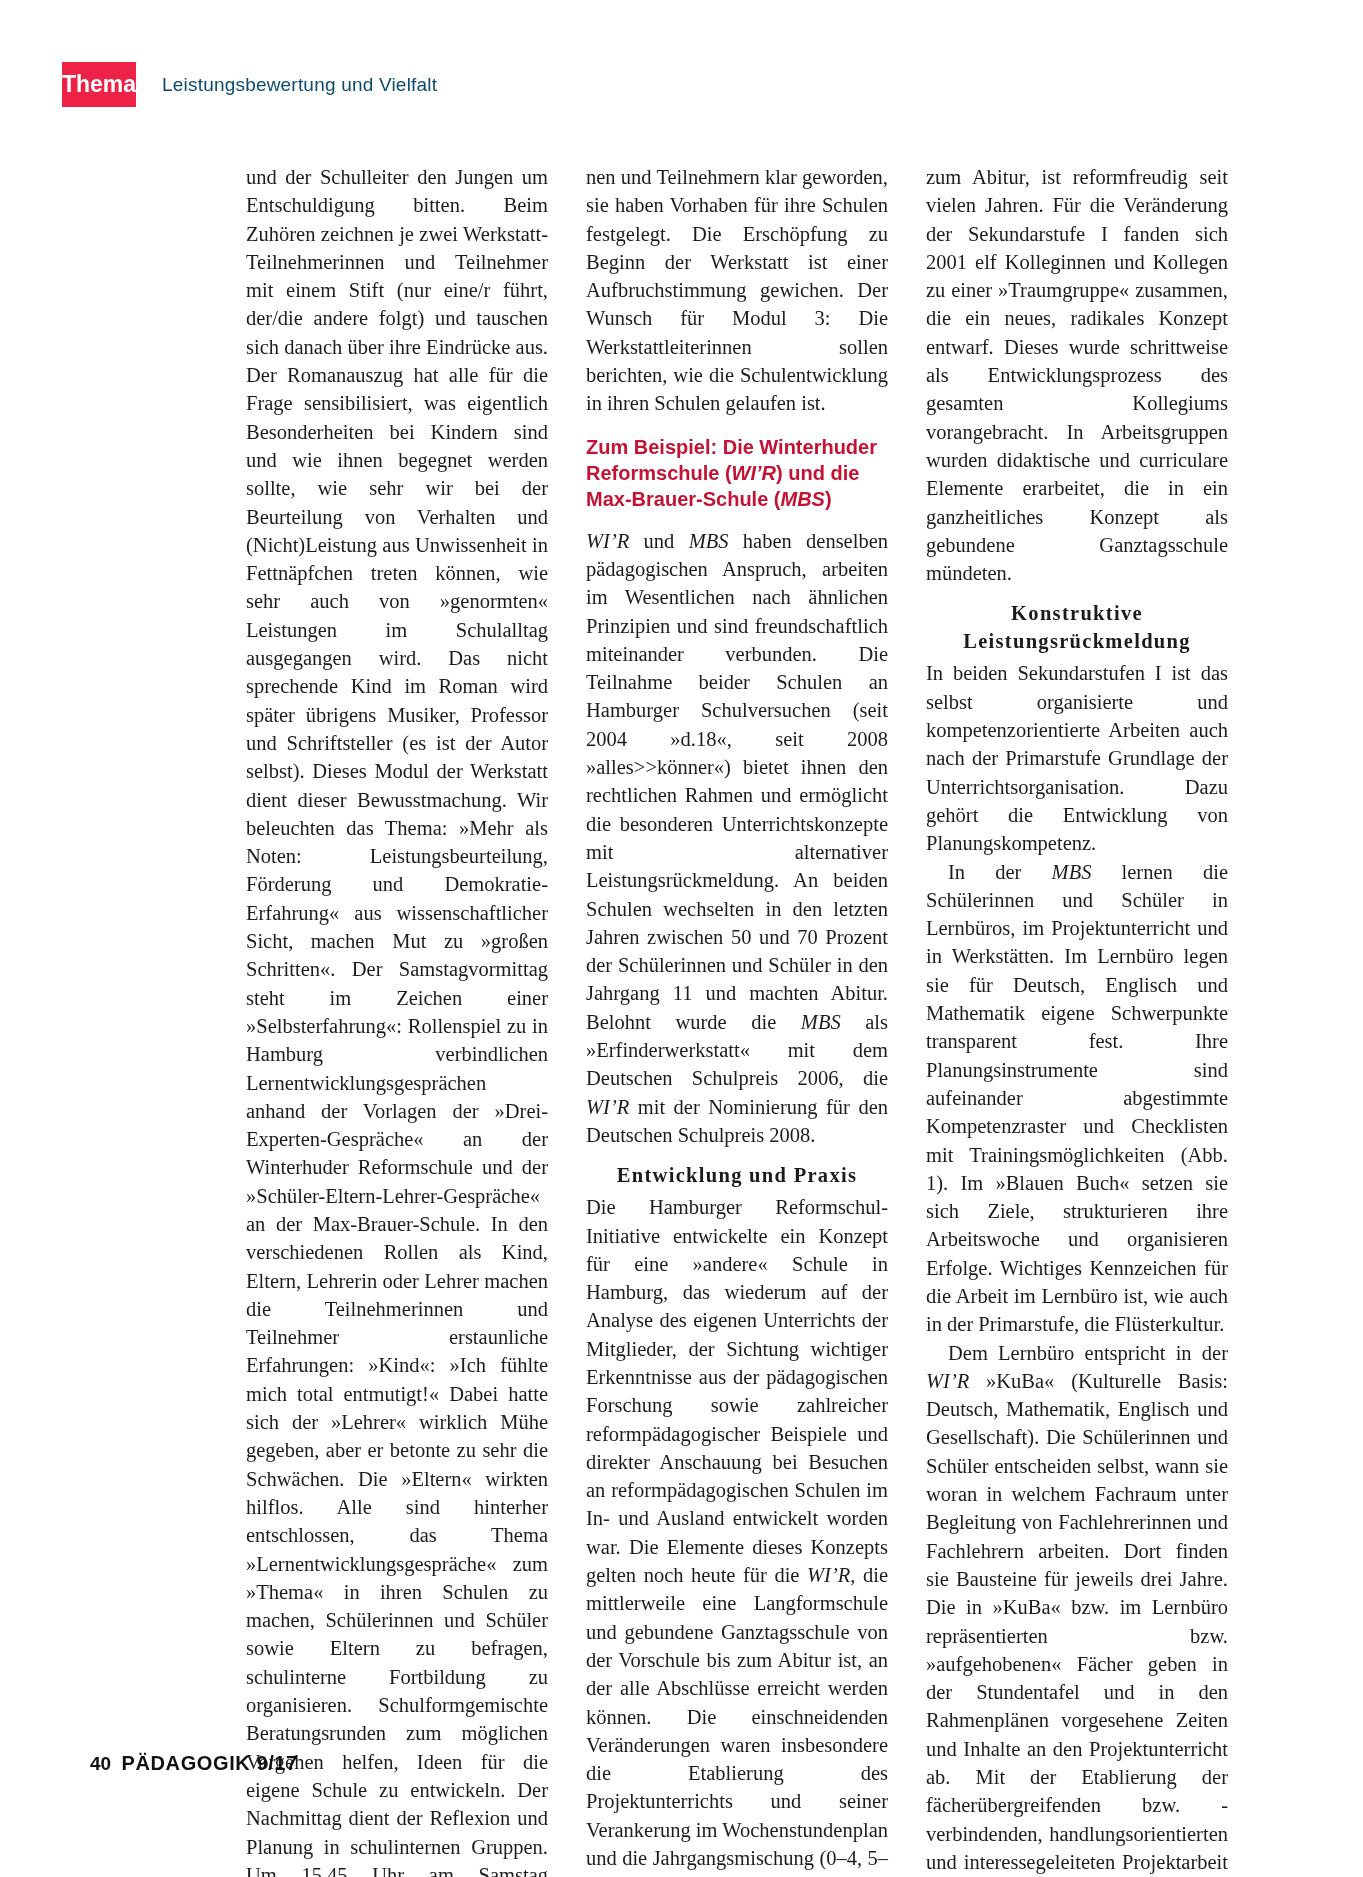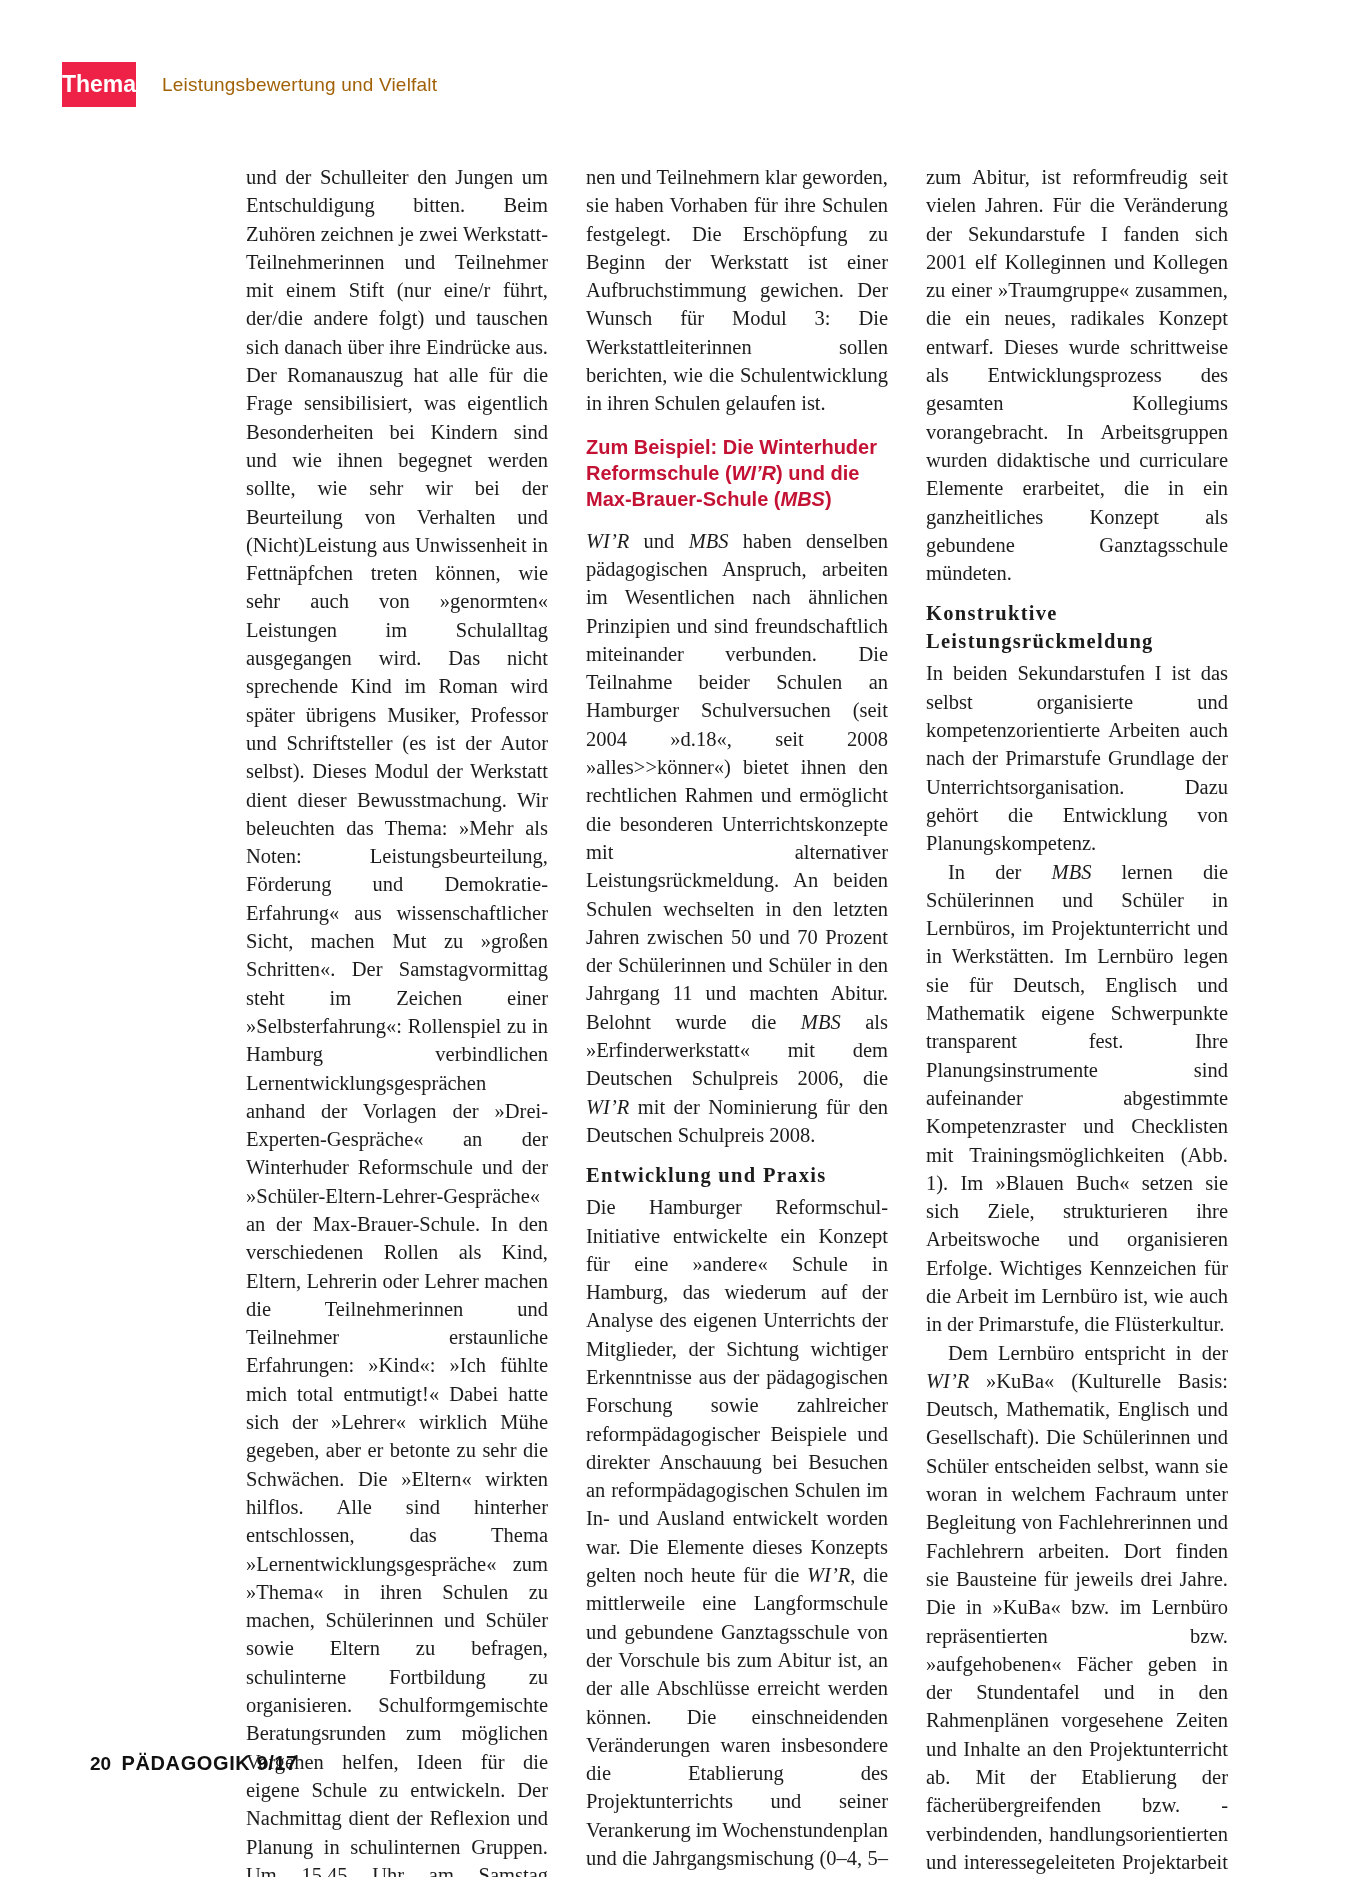--- a/index.html
+++ b/index.html
@@ -17,21 +17,21 @@
     width:74px;height:45px;
     background:var(--brand-red,#ee2147);
     color:#ffffff;
     font-family:"Liberation Sans", sans-serif;
     font-weight:bold;font-size:23px;
     display:flex;align-items:center;justify-content:center;
   }
   .kicker-title{
     position:absolute;left:162px;top:74px;
     font-family:"Liberation Sans", sans-serif;
-    font-size:19px;color:#a16207;letter-spacing:.2px;
+    font-size:19px;color:#0c4a6e;letter-spacing:.2px;
   }
   
   .columns{
     position:absolute;left:246px;top:163px;
     width:982px;
     display:flex;gap:38px;
   }
   .col{width:302px;}
   .para{
     margin:0;
@@ -46,21 +46,21 @@
     font-weight:bold;
     color:var(--heading-red,#c41235);
     font-size:20px;line-height:26px;
     margin:16px 0 15px;
   }
   .h-serif{
     font-family:"Liberation Serif", serif;
     font-weight:bold;
     font-size:20.5px;line-height:28px;
     letter-spacing:1.3px;
-    text-align:left;
+    text-align:center;
     margin:12px 0 4px;
     color:#1c1c1b;
   }
   
   .footer-left{
     position:absolute;left:90px;top:1752px;
     font-family:"Liberation Sans", sans-serif;
     color:#111111;white-space:nowrap;
   }
   .footer-left .pagenum{font-weight:800;font-size:19px;}
@@ -97,17 +97,17 @@
     <div class="col">
         <p class="para">zum Abitur, ist reformfreudig seit vielen Jahren. Für die Veränderung der Sekundarstufe I fanden sich 2001 elf Kolleginnen und Kollegen zu einer »Traumgruppe« zusammen, die ein neues, radikales Konzept entwarf. Dieses wurde schrittweise als Entwicklungsprozess des gesamten Kollegiums vorangebracht. In Arbeitsgruppen wurden didaktische und curriculare Elemente erarbeitet, die in ein ganzheitliches Konzept als gebundene Ganztagsschule mündeten.</p>
         <h3 class="h-serif">Konstruktive Leistungsrückmeldung</h3>
         <p class="para">In beiden Sekundarstufen I ist das selbst organisierte und kompetenzorientierte Arbeiten auch nach der Primarstufe Grundlage der Unterrichtsorganisation. Dazu gehört die Entwicklung von Planungskompetenz.</p>
         <p class="para indent">In der <i>MBS</i> lernen die Schülerinnen und Schüler in Lernbüros, im Projektunterricht und in Werkstätten. Im Lernbüro legen sie für Deutsch, Englisch und Mathematik eigene Schwerpunkte transparent fest. Ihre Planungsinstrumente sind aufeinander abgestimmte Kompetenzraster und Checklisten mit Trainingsmöglichkeiten (Abb. 1). Im »Blauen Buch« setzen sie sich Ziele, strukturieren ihre Arbeitswoche und organisieren Erfolge. Wichtiges Kennzeichen für die Arbeit im Lernbüro ist, wie auch in der Primarstufe, die Flüsterkultur.</p>
         <p class="para indent">Dem Lernbüro entspricht in der <i>WI’R</i> »KuBa« (Kulturelle Basis: Deutsch, Mathematik, Englisch und Gesellschaft). Die Schülerinnen und Schüler entscheiden selbst, wann sie woran in welchem Fachraum unter Begleitung von Fachlehrerinnen und Fachlehrern arbeiten. Dort finden sie Bausteine für jeweils drei Jahre. Die in »KuBa« bzw. im Lernbüro repräsentierten bzw. »aufgehobenen« Fächer geben in der Stundentafel und in den Rahmenplänen vorgesehene Zeiten und Inhalte an den Projektunterricht ab. Mit der Etablierung der fächerübergreifenden bzw. -verbindenden, handlungsorientierten und interessegeleiteten Projektarbeit in großen Zeiteinheiten war in beiden Schulen klar, dass eine Ziffernbeurteilung hinderlich ist. In der Projektarbeit setzen die Schülerinnen und Schüler natur-</p>
       </div>
   </div>
 
   <div class="footer-left">
-    <span class="pagenum">20</span>
+    <span class="pagenum">40</span>
     <span class="magname">PÄDAGOGIK 9/17</span>
   </div>
 
 </div>
 
 </body></html>

